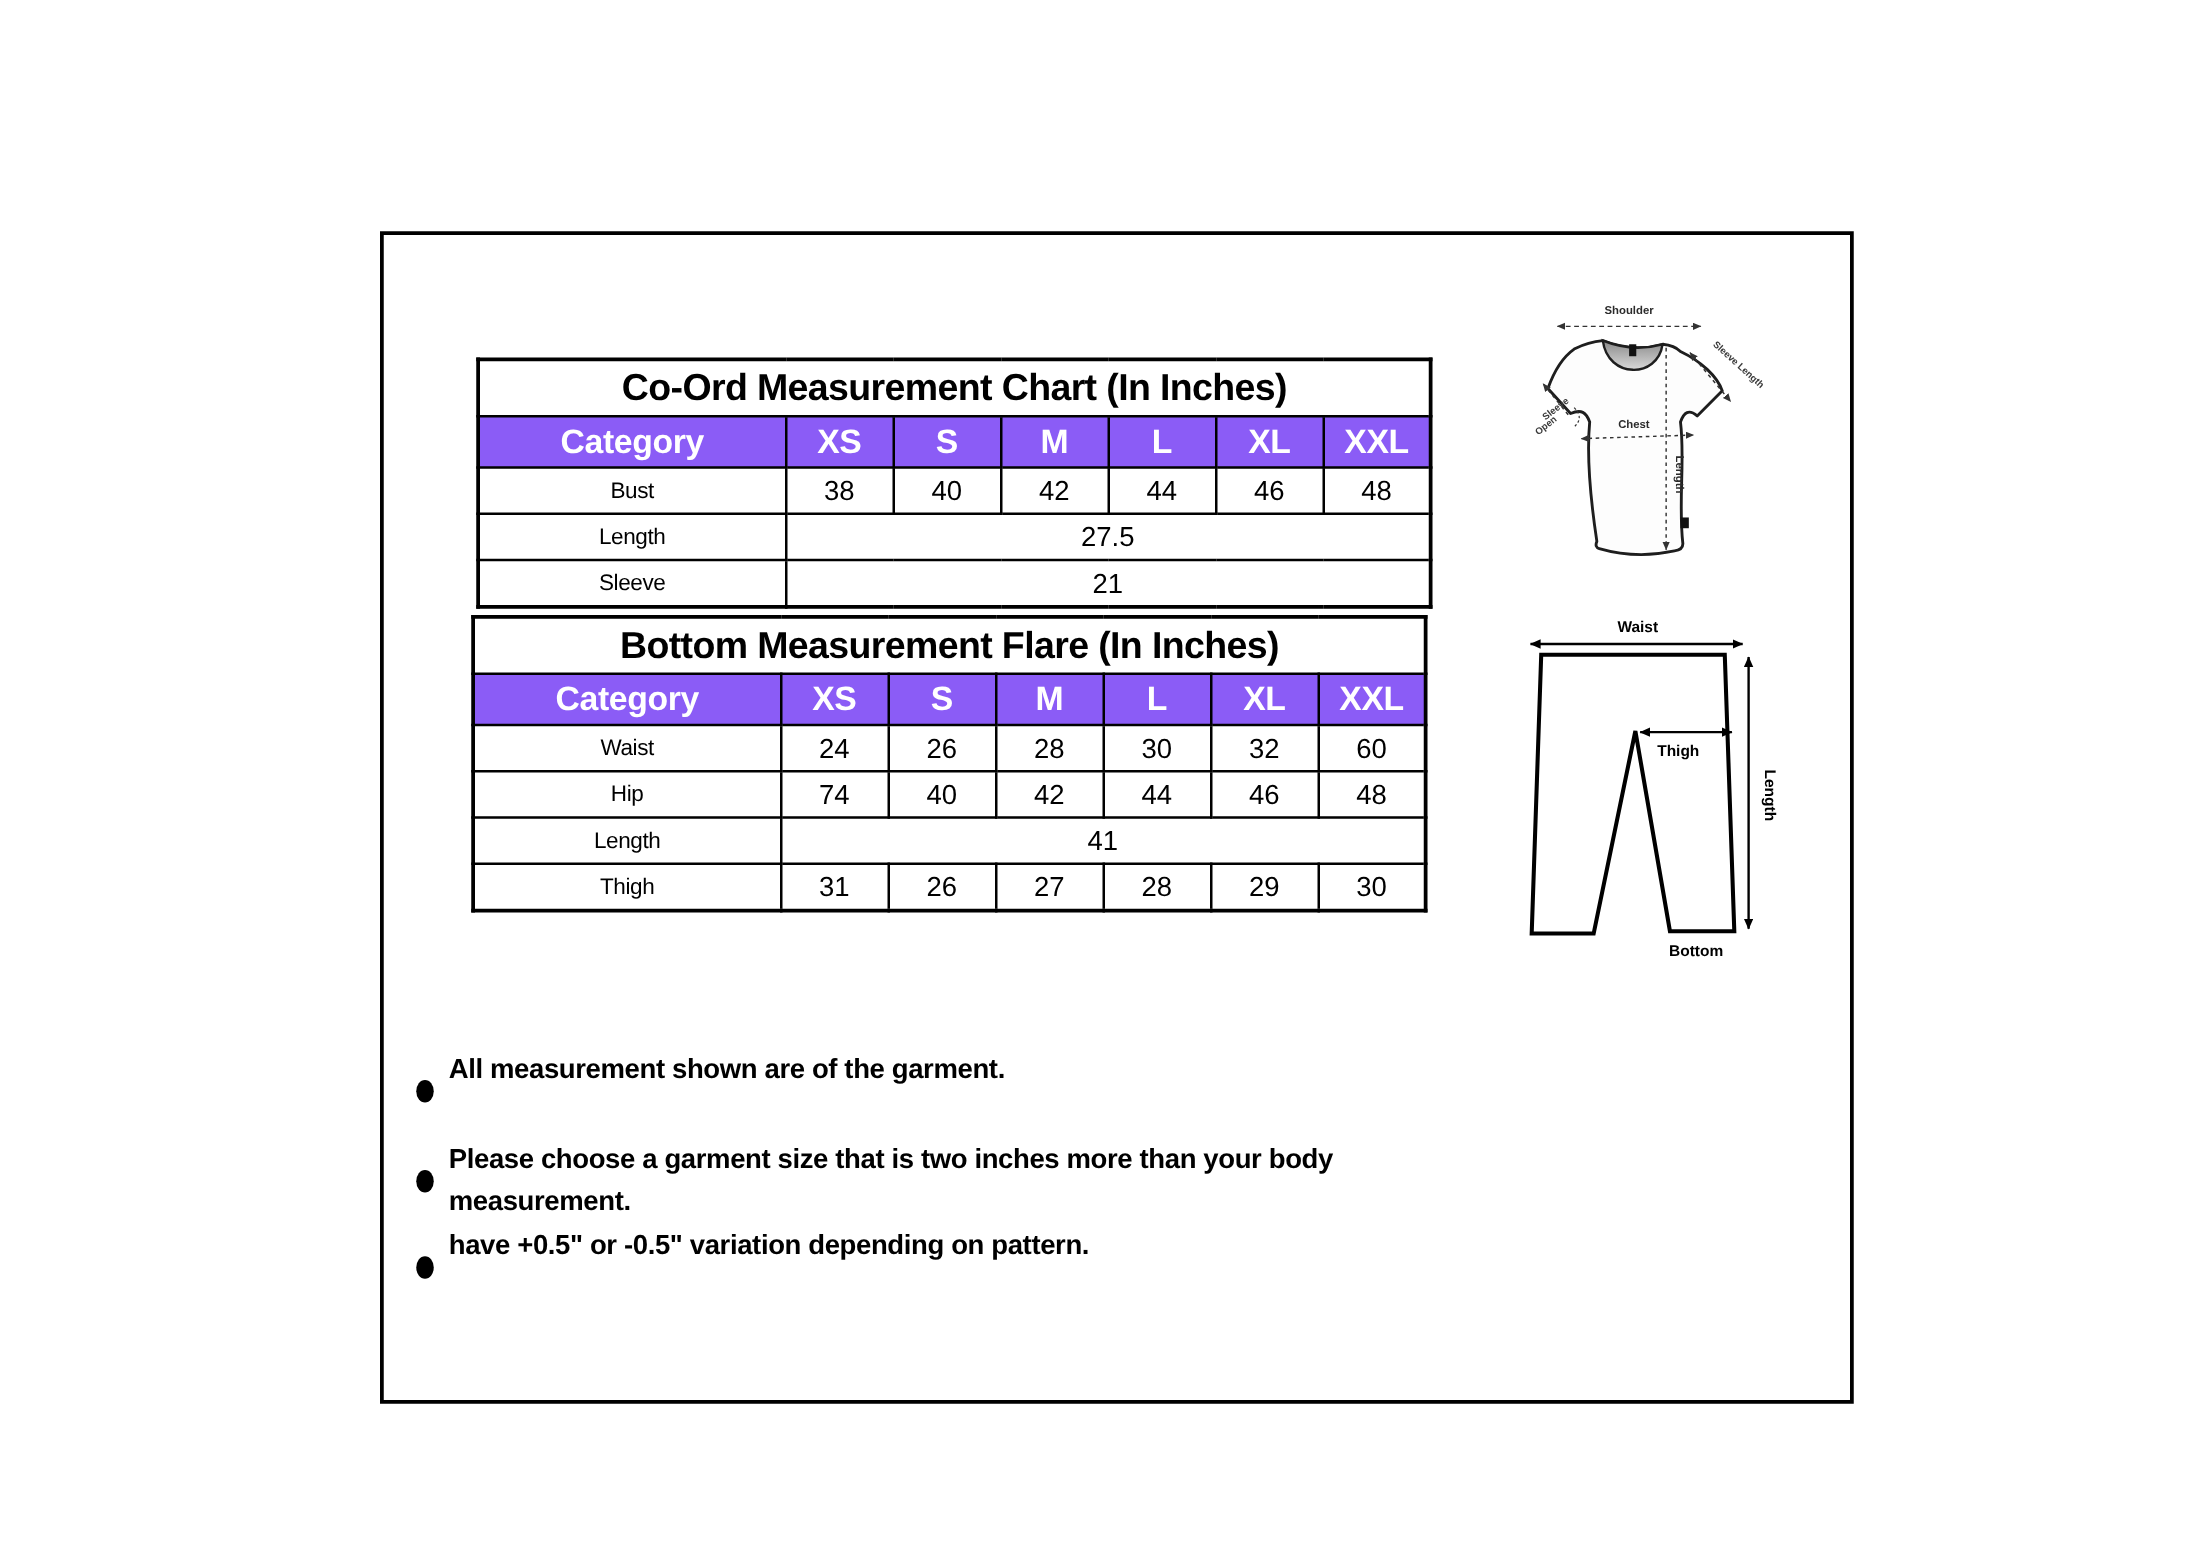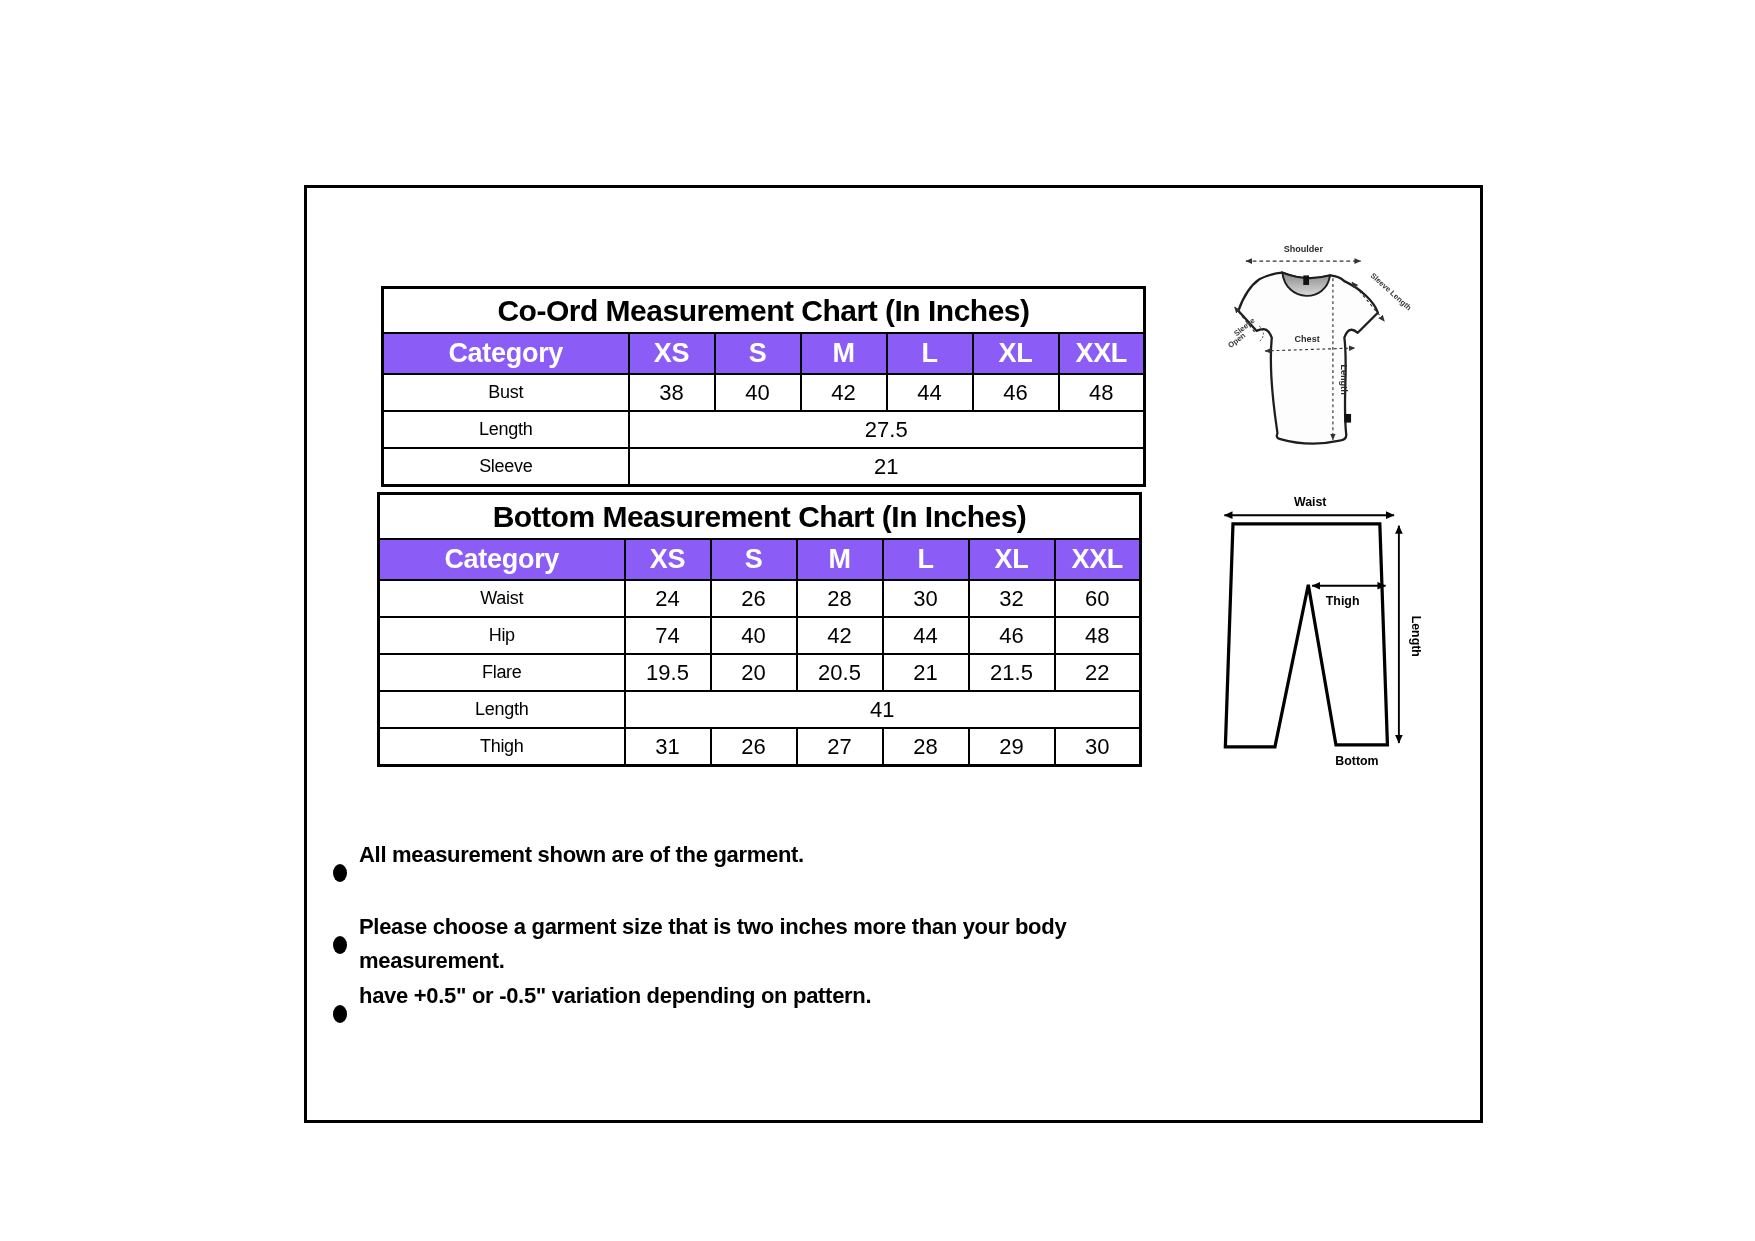--- a/index.html
+++ b/index.html
@@ -82,21 +82,21 @@
           <col class="c-cat">
           <col class="c-sz">
           <col class="c-sz">
           <col class="c-sz">
           <col class="c-sz">
           <col class="c-sz">
           <col class="c-sz">
         </colgroup>
       <tbody>
         <tr>
-          <td class="title" colspan="7">Bottom Measurement Chart (In Inches)</td>
+          <td class="title" colspan="7">Bottom Measurement Flare (In Inches)</td>
         </tr>
         <tr class="head">
           <td>Category</td>
           <td>XS</td>
           <td>S</td>
           <td>M</td>
           <td>L</td>
           <td>XL</td>
           <td>XXL</td>
         </tr>
@@ -110,29 +110,20 @@
           <td class="num">60</td>
         </tr>
         <tr>
           <td class="cat">Hip</td>
           <td class="num">74</td>
           <td class="num">40</td>
           <td class="num">42</td>
           <td class="num">44</td>
           <td class="num">46</td>
           <td class="num">48</td>
-        </tr>
-        <tr>
-          <td class="cat">Flare</td>
-          <td class="num">19.5</td>
-          <td class="num">20</td>
-          <td class="num">20.5</td>
-          <td class="num">21</td>
-          <td class="num">21.5</td>
-          <td class="num">22</td>
         </tr>
         <tr>
           <td class="cat">Length</td>
           <td class="num" colspan="6">41</td>
         </tr>
         <tr>
           <td class="cat">Thigh</td>
           <td class="num">31</td>
           <td class="num">26</td>
           <td class="num">27</td>

